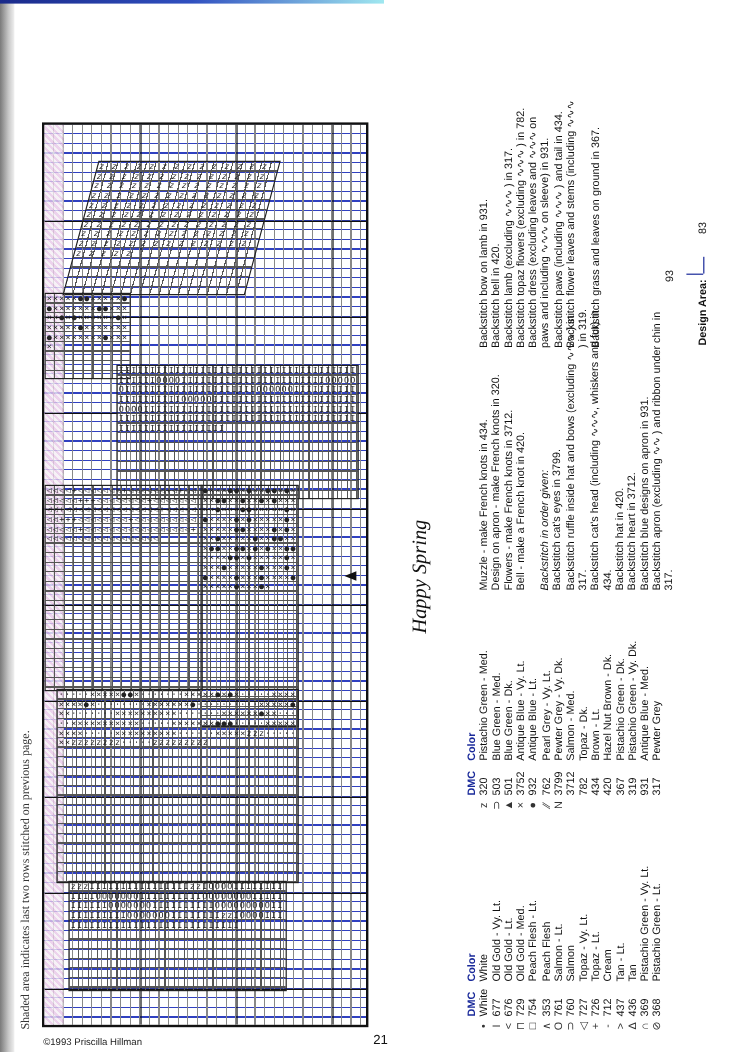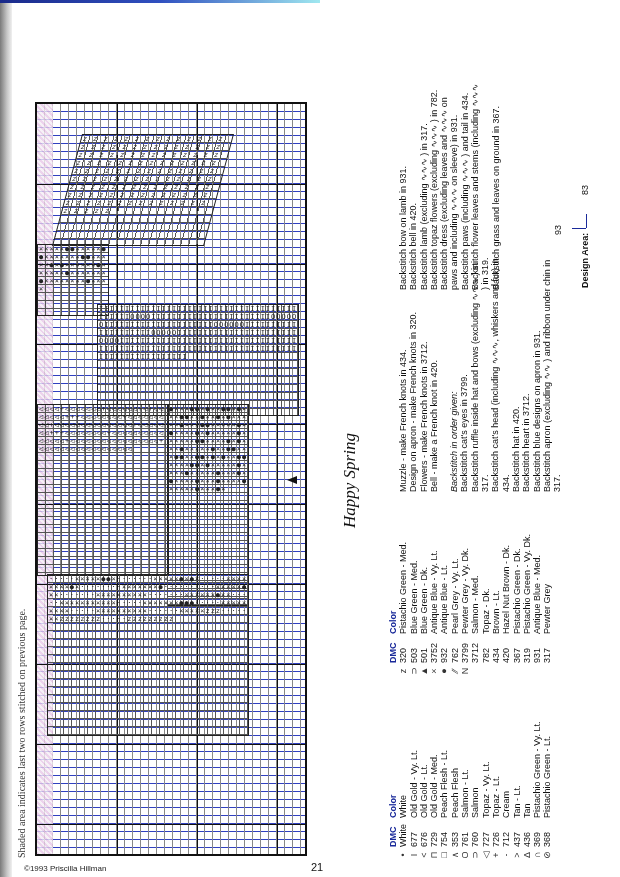--- a/index.html
+++ b/index.html
@@ -72,21 +72,21 @@
   .legend .dmc { width: 26px; }
   .notes { font-size: 9px; line-height: 10.3px; width: 240px; white-space: normal; }
   .notes p { margin: 0; }
   .notes .gap { height: 10px; }
   .notes em { font-style: italic; }
   .design-area { font-size: 9px; font-weight: bold; }
   .design-area-num { font-size: 9px; }
   .arrow-v { position: absolute; width: 1px; height: 14px; background: #1a2a9a; }
   .arrow-h { position: absolute; width: 14px; height: 1px; background: #1a2a9a; }
   .footer-copy {
-    position: absolute; left: 24px; top: 864px; font-size: 8px; color: #222;
+    position: absolute; left: 36px; top: 864px; font-size: 8px; color: #222;
   }
   .footer-page {
     position: absolute; left: 311px; top: 861px; font-size: 11px; color: #111;
   }
 </style>
 </head>
 <body>
 
 <div class="page-binding"></div>
 <div class="top-edge"></div>
@@ -119,20 +119,23 @@
   </div>
   <div class="motif" style="left:130px; top:300px; width:80px; height:200px;">
     <div class="motif-glyphs">●×××●●×●××●●×●×××●●××●××●×●×××××●×××●●×××××●×●××××●×●×××××●××××××●●××××●×●×××●×××××●××●●×××●●××●●×●×●××●●××××●●×●×××××●××××●×××××●×××●×●××××●×××●××××●×××××●×××●×</div>
   </div>
   <div class="motif" style="left:0; top:300px; width:130px; height:170px;">
     <div class="motif-glyphs">◁◁◁◁+◁◁◁◁◁◁◁+◁◁◁◁◁◁+◁+◁◁◁◁◁◁◁+++◁◁◁◁◁◁◁◁+◁◁◁◁◁◁◁◁◁+◁◁◁◁◁◁◁◁◁◁◁◁◁◁◁+◁◁◁◁◁◁◁+++◁◁◁◁◁◁◁◁+◁◁◁◁◁◁◁◁◁◁◁◁◁◁◁+◁◁◁◁◁◁◁◁◁◁◁◁◁◁◁◁◁+◁◁◁◁◁◁◁◁◁◁◁◁◁◁◁◁◁◁</div>
   </div>
   <div class="motif" style="left:10px; top:470px; width:200px; height:160px;">
     <div class="motif-glyphs">·····×××××●●×·······×××××●×●×·····××××××××●×········×××××××●··········×××××●××·······××××××××××·······××××××●××·····×××××××××××·····×××××××●●●·····×××××××××·····××××××××××······×××××zzz·····××zzzzzzzz·····zzzzzzzzz</div>
   </div>
+  <div class="motif" style="left:20px; top:630px; width:180px; height:90px;">
+    <div class="motif-glyphs">zzzIIIIIIIIIIIIIIIIzzIOOOOIIIIIIIIIIIIOOOOOOOIIIIIIIIIIOOOOOOOOIIIIIIIIIIIOOOOOOOIIIIIIIIIIOOOOOOOOOIIIIIIIIIIIOOOOOOOIIIIIIIIzzIOOOOIIIIIIIIIIIIIIIIIIIIIIIIIIIIII</div>
+  </div>
 
   <div class="center-arrow" style="left:250px; top:372px;"></div>
 </div>
 
 <div class="rot title" style="left:340px; top:528px;">Happy Spring</div>
 
 <div class="rot legend" style="left:388px; top:860px;">
   <table>
     <thead>
       <tr>

